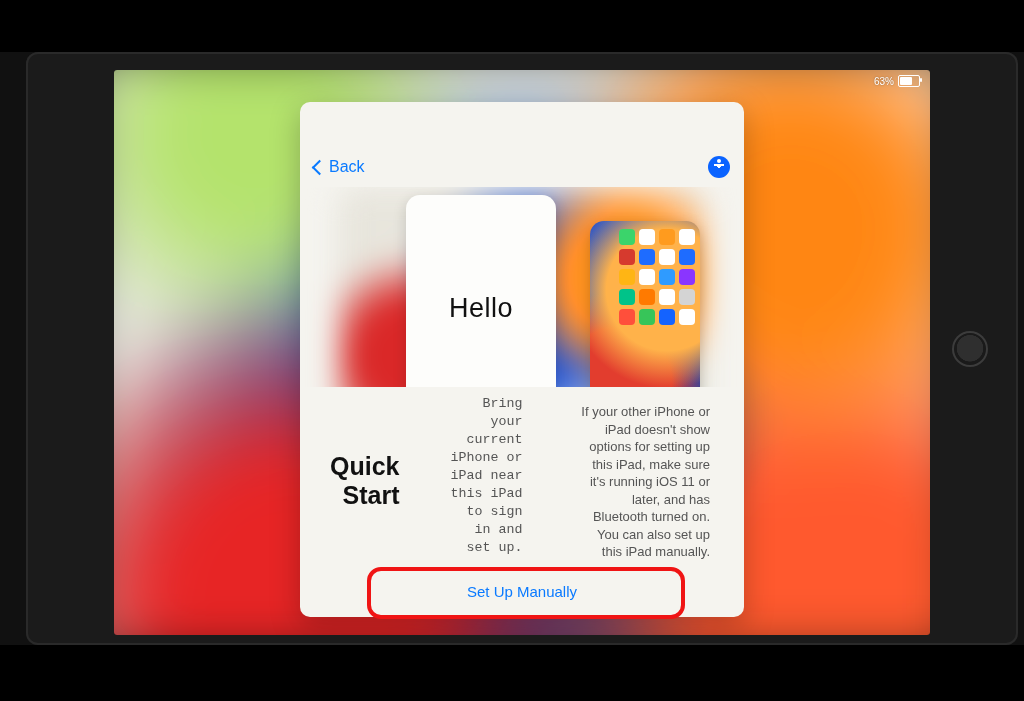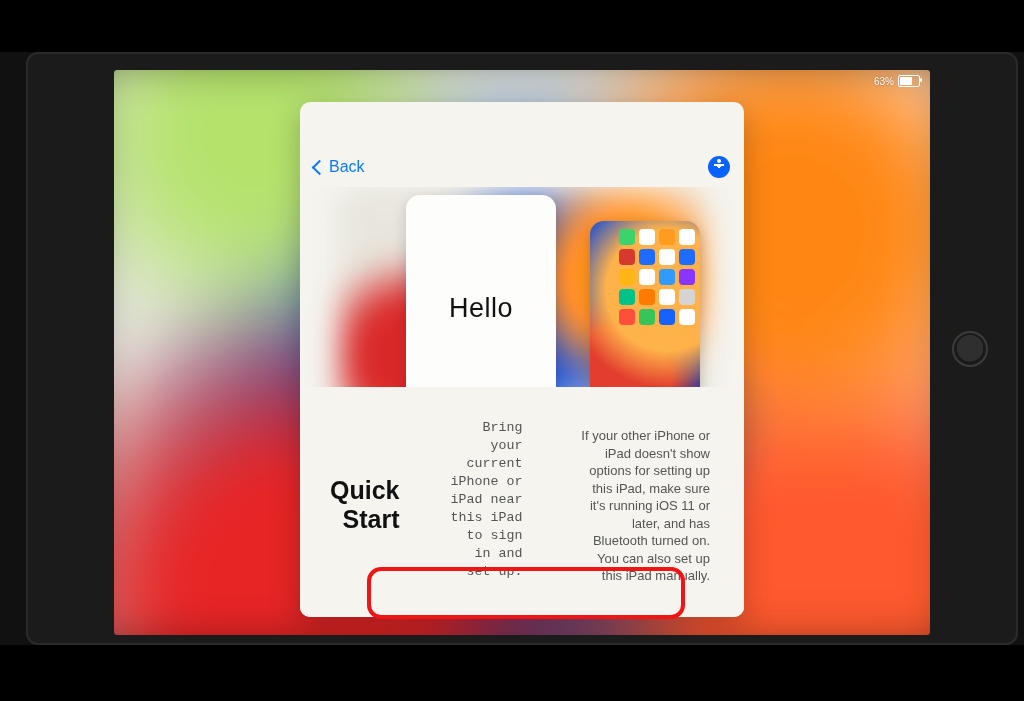--- a/index.html
+++ b/index.html
@@ -339,18 +339,21 @@
               </div>
           </div>
         </div>
 
         <div class="content">
           <div class="title">Quick Start</div>
           <div class="p1">Bring your current iPhone or iPad near this iPad to sign in and set up.</div>
           <div class="p2">If your other iPhone or iPad doesn't show options for setting up this iPad, make sure it's running iOS 11 or later, and has Bluetooth turned on. You can also set up this iPad manually.</div>
         </div>
 
+        <div class="footer">
+          <span class="manual-btn">Set Up Manually</span>
+        </div>
       </div>
 
       <div class="callout" style="left:calc(50% - 155px); width:310px; bottom:16px; height:44px;"></div>
     </div>
   </div>
 </div>
 
 </body></html>

